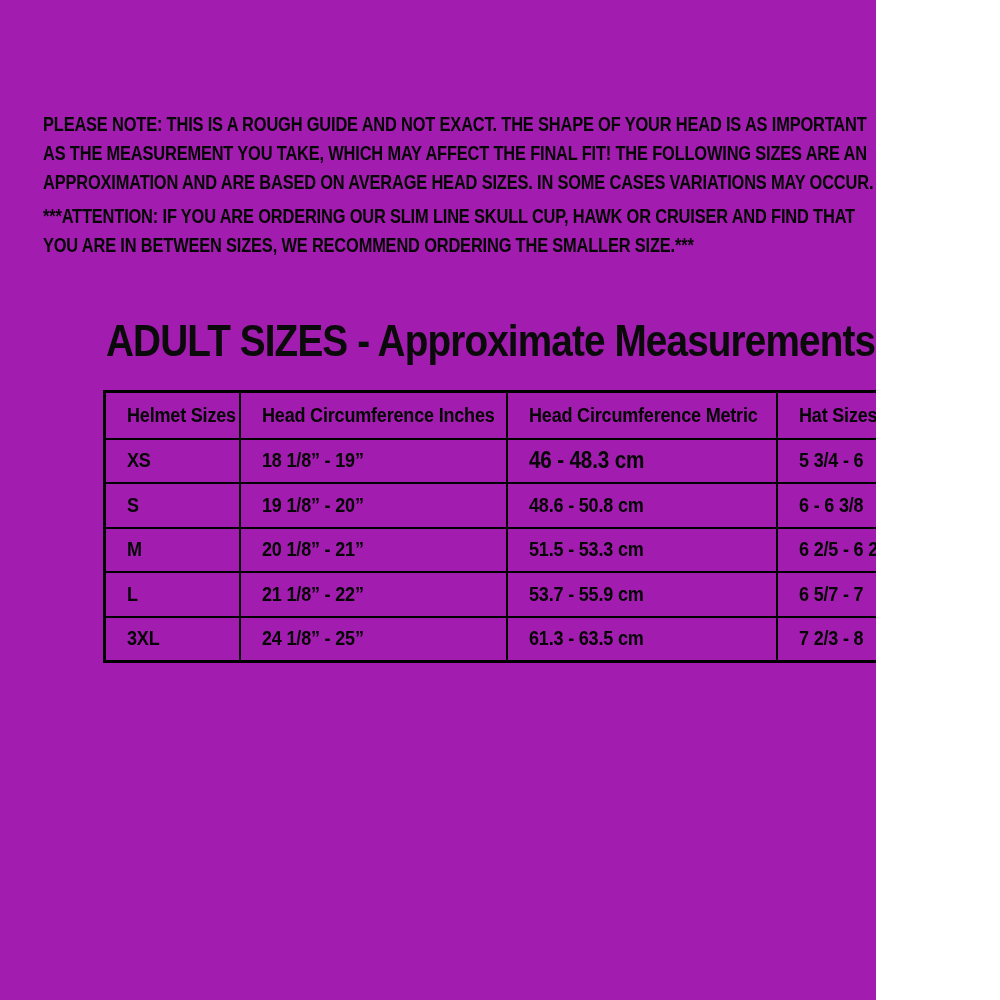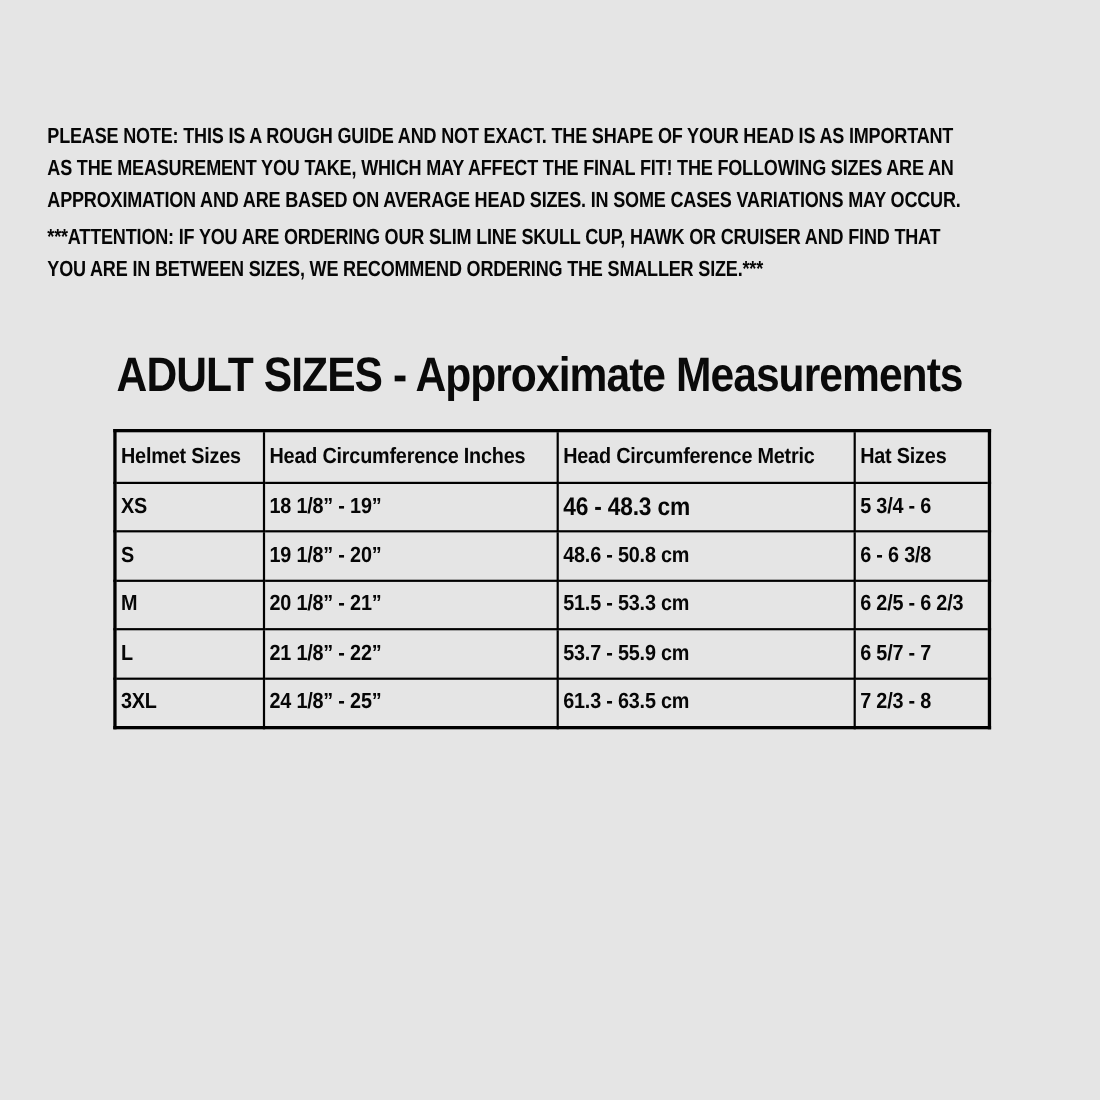--- a/index.html
+++ b/index.html
@@ -2,23 +2,23 @@
 <html><head>
 <meta charset="utf-8">
 <style>
   html, body {
     margin: 0;
     padding: 0;
     background: #ffffff;
   }
   .page {
     position: relative;
-    width: 1000px;
+    width: 876px;
     height: 1000px;
-    background: #e5e5e5;
+    background: #a21caf;
     color: #000000;
     font-family: "Liberation Sans", sans-serif;
     overflow: hidden;
   }
   
   .para {
     position: absolute;
     left: 43px;
     transform: scaleX(0.82);
     transform-origin: left top;
@@ -52,21 +52,21 @@
     position: absolute;
     left: 103px;
     top: 390px;
     width: 795px;
     border-collapse: collapse;
     table-layout: fixed;
     border: 3px solid #000000;
   }
   .size-table th, .size-table td {
     border: 2px solid #000000;
-    padding: 0 0 0 4px;
+    padding: 0 0 0 21px;
     text-align: left;
     vertical-align: middle;
     font-size: 20px;
     font-weight: 700;
     letter-spacing: -0.2px;
     color: #060606;
     overflow: hidden;
   }
   .size-table thead tr { height: 47px; }
   .size-table tbody tr { height: 44.5px; }

